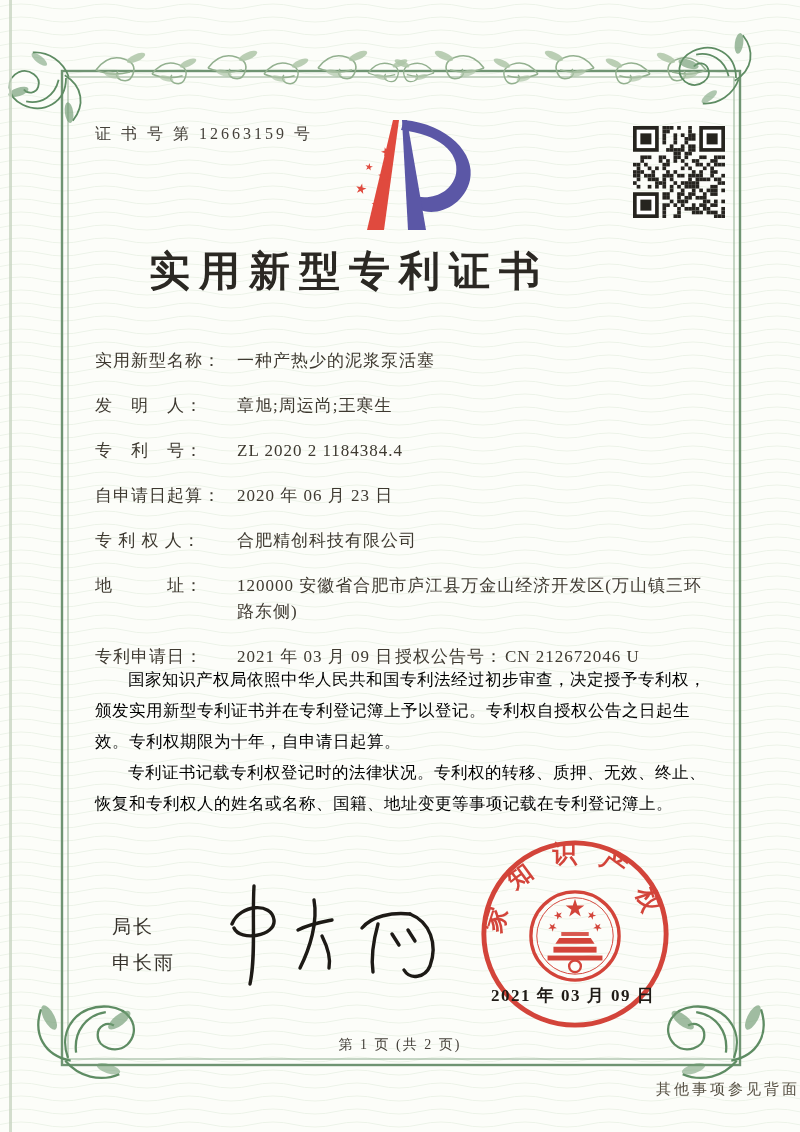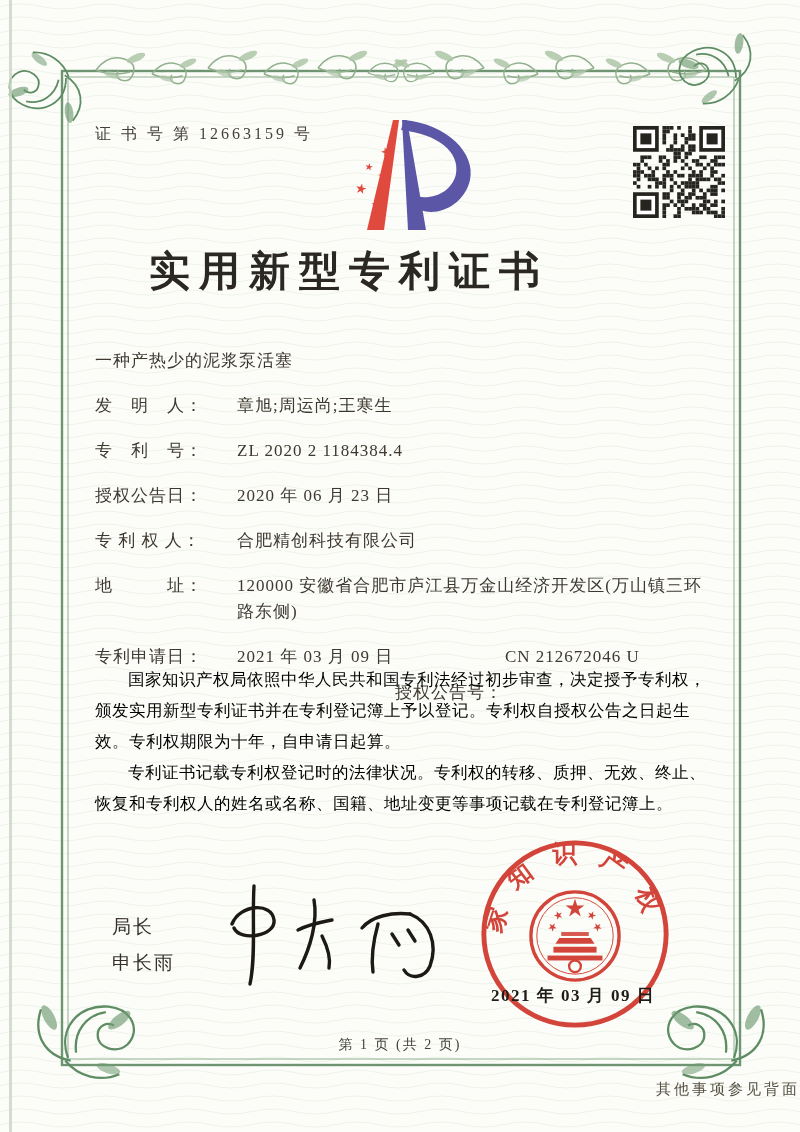--- a/index.html
+++ b/index.html
@@ -14,21 +14,21 @@
   .logo-box{left:336px;top:112px;width:140px;height:124px;}
   .qr-box{left:633px;top:126px;width:92px;height:92px;}
   .title{left:0;top:244px;width:698px;text-align:center;font-size:41px;font-weight:600;
          letter-spacing:9px;color:#2b2823;}
   .fields{left:95px;top:348px;width:625px;}
   .frow{display:flex;align-items:flex-start;margin-bottom:19px;font-size:17px;line-height:26px;}
   .flabel{flex:0 0 142px;letter-spacing:1px;color:#3e3930;white-space:nowrap;}
   .fvalue{letter-spacing:1px;color:#3e3930;max-width:470px;}
   .frow.last{margin-bottom:0;}
   .fvalue.date1{width:158px;}
-  .flabel2{flex:0 0 110px;letter-spacing:1px;white-space:nowrap;margin-top:36px;}
+  .flabel2{flex:0 0 110px;letter-spacing:1px;white-space:nowrap;}
   .paras{left:95px;top:664px;width:617px;font-size:16.5px;line-height:31px;color:#000000;}
   .paras p{margin:0;text-indent:2em;letter-spacing:0.5px;}
   .sig-title{left:112px;top:914px;font-size:19px;letter-spacing:2px;color:#35312a;}
   .sig-name{left:112px;top:950px;font-size:19px;letter-spacing:2px;color:#35312a;}
   .sig-svg{left:210px;top:878px;width:240px;height:112px;}
   .seal-svg{left:477px;top:836px;width:196px;height:196px;opacity:.93;}
   .seal-date{left:491px;top:984px;font-size:17px;font-weight:bold;letter-spacing:1.5px;color:#201c17;z-index:5;}
   .page-num{left:0;top:1036px;width:800px;text-align:center;font-size:14px;letter-spacing:2px;color:#45413a;}
   .back-note{left:0;top:1080px;width:800px;text-align:right;font-size:15px;letter-spacing:3px;color:#565043;}
   .spine{left:9px;top:0;width:3px;height:1132px;background:#c8d4c2;opacity:.8;}
@@ -324,32 +324,33 @@
       <rect x="20" y="2" width="3" height="3" fill="#26241f"></rect>
       <rect x="0" y="18" width="7" height="7" fill="#26241f"></rect>
       <rect x="1" y="19" width="5" height="5" fill="#ffffff"></rect>
       <rect x="2" y="20" width="3" height="3" fill="#26241f"></rect>
     </svg>
 
   <div class="abs title">实用新型专利证书</div>
 
   <div class="abs fields">
     <div class="frow">
+      <span class="flabel">实用新型名称：</span>
       <span class="fvalue">一种产热少的泥浆泵活塞</span>
     </div>
     <div class="frow">
       <span class="flabel">发　明　人：</span>
       <span class="fvalue">章旭;周运尚;王寒生</span>
     </div>
     <div class="frow">
       <span class="flabel">专　利　号：</span>
       <span class="fvalue">ZL 2020 2 1184384.4</span>
     </div>
     <div class="frow">
-      <span class="flabel">授权公告日：</span>
+      <span class="flabel">自申请日起算：</span>
       <span class="fvalue">2020 年 06 月 23 日</span>
     </div>
     <div class="frow">
       <span class="flabel">专 利 权 人：</span>
       <span class="fvalue">合肥精创科技有限公司</span>
     </div>
     <div class="frow">
       <span class="flabel">地　　　址：</span>
       <span class="fvalue">120000 安徽省合肥市庐江县万金山经济开发区(万山镇三环路东侧)</span>
     </div>

